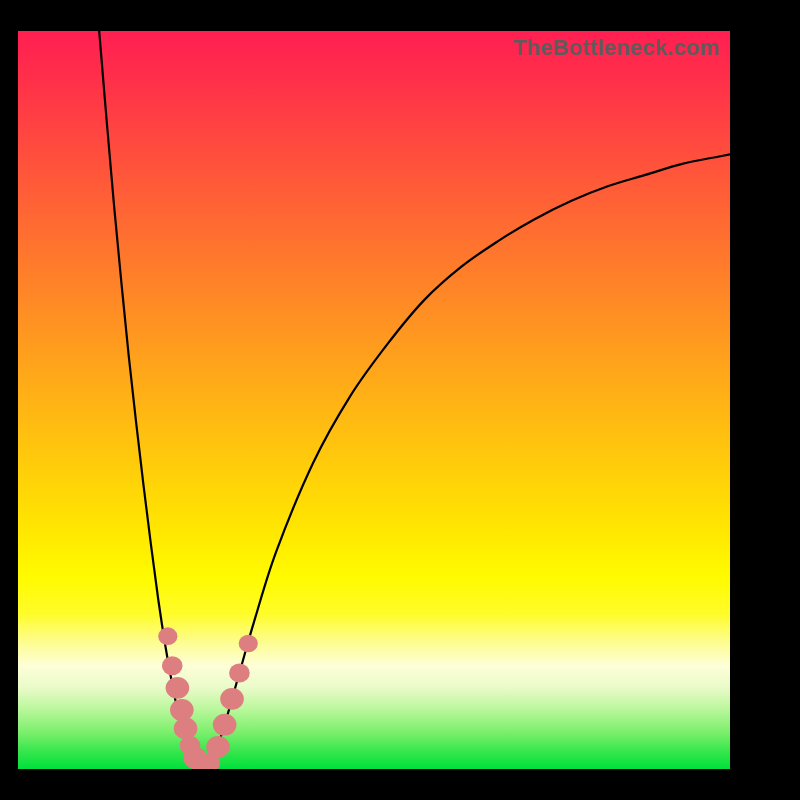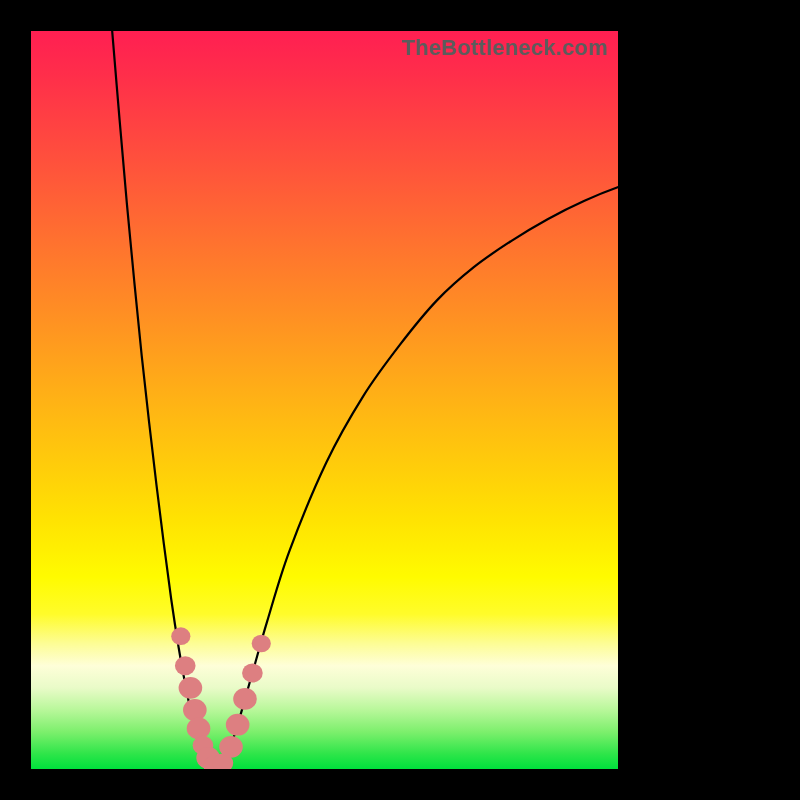--- a/index.html
+++ b/index.html
@@ -14,23 +14,23 @@
   .frame {
     position: absolute;
     left: 0;
     top: 0;
     width: 800px;
     height: 800px;
     background: #000;
   }
   .plot {
     position: absolute;
-    left: 31px;
+    left: 18px;
     top: 31px;
-    width: 587px;
+    width: 712px;
     height: 738px;
     overflow: hidden;
     background: linear-gradient(
       to bottom,
       #ff1f52 0%,
       #ff2e4a 6%,
       #ff4c3e 16%,
       #ff6a32 26%,
       #ff8826 36%,
       #ffa61a 46%,

